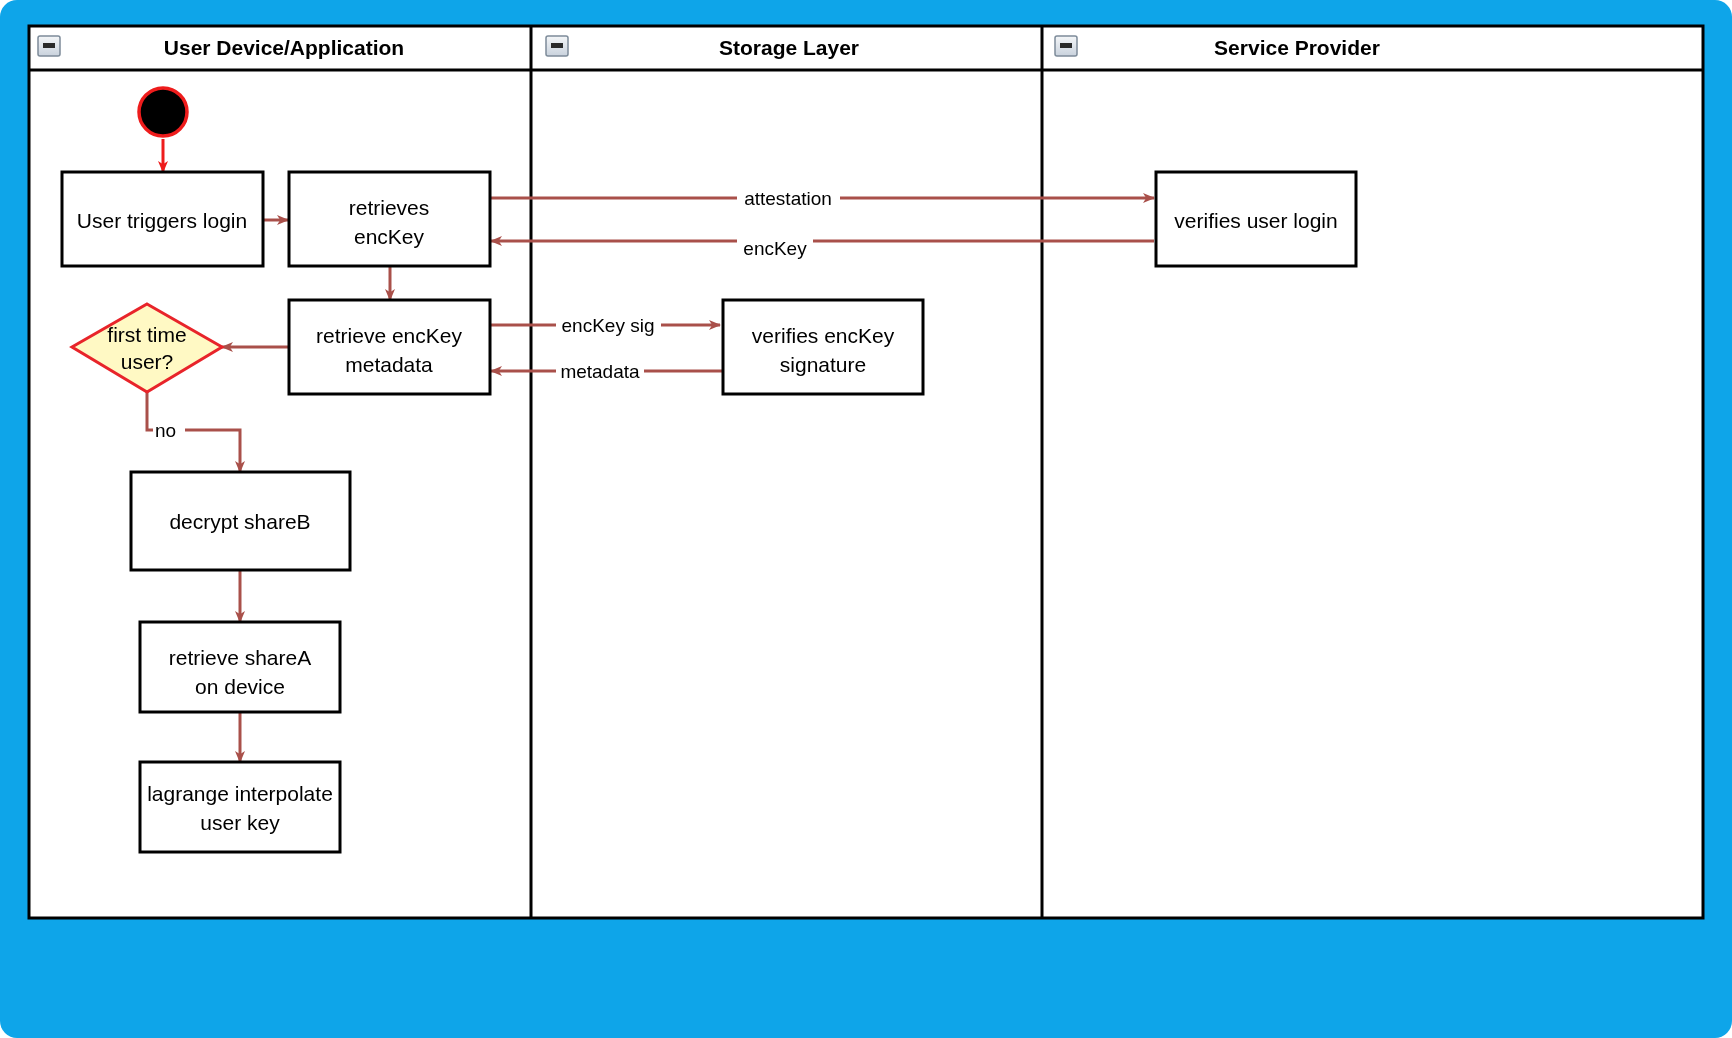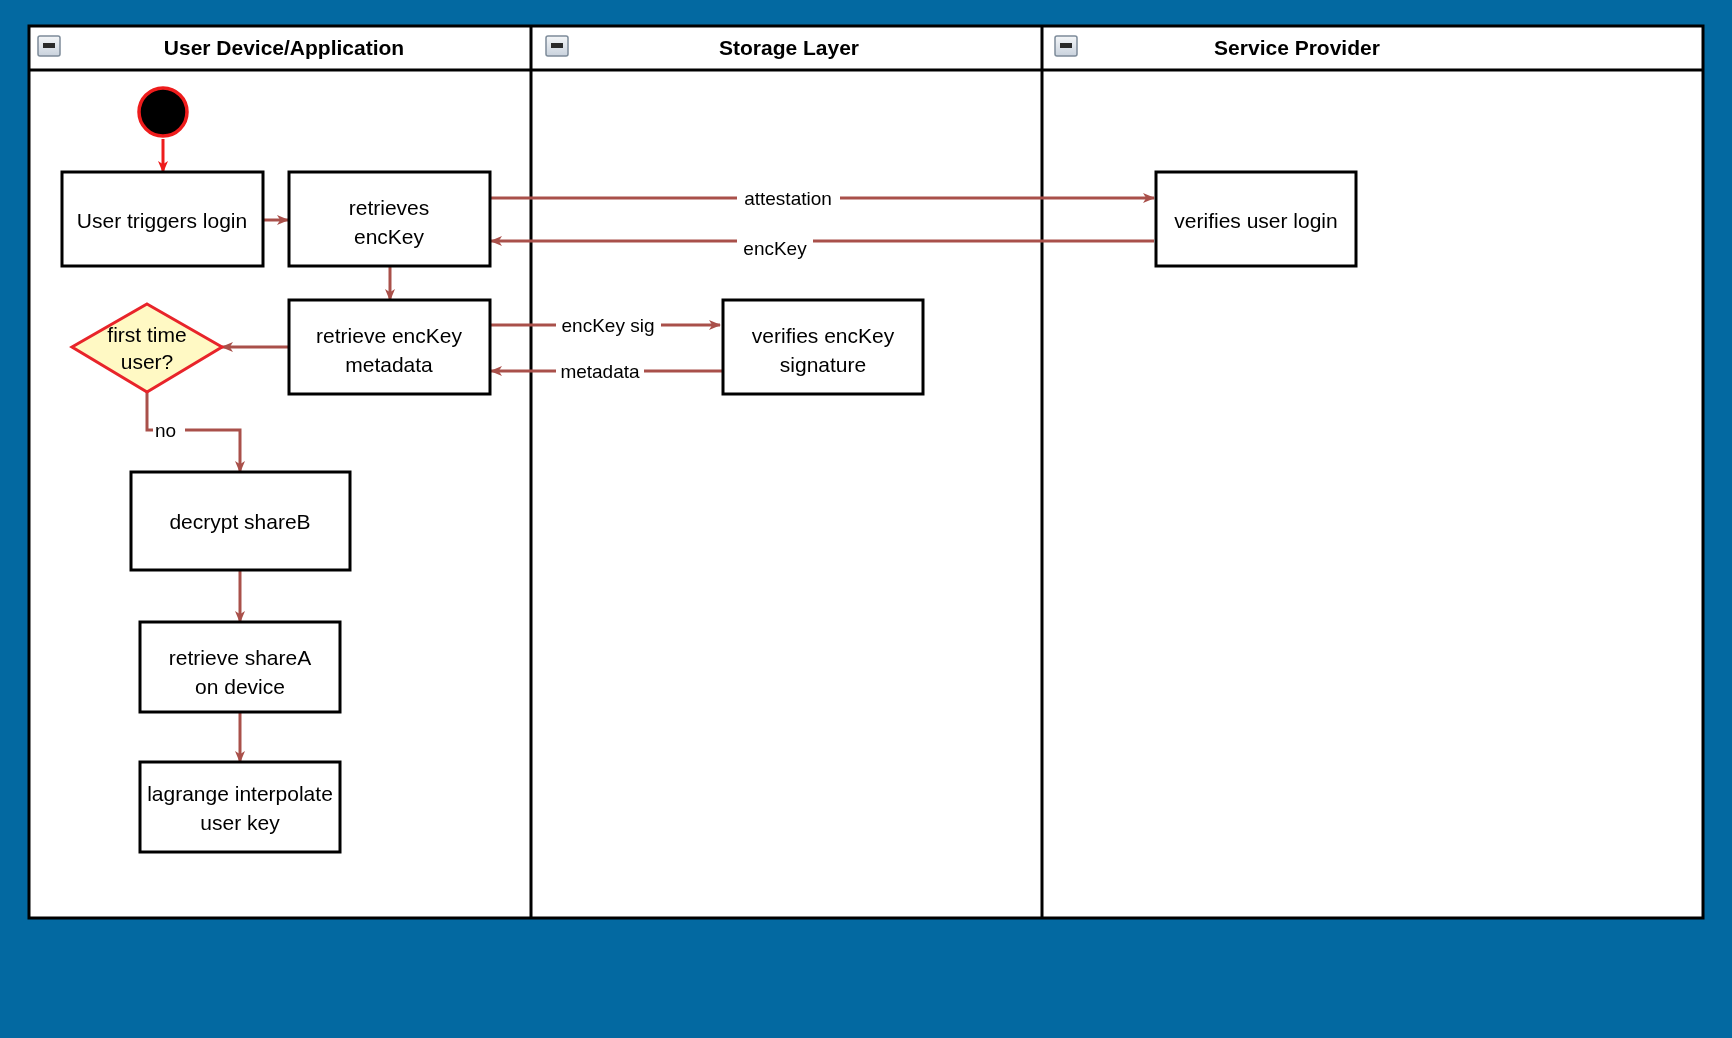--- a/index.html
+++ b/index.html
@@ -10,21 +10,22 @@
   body {
     font-family: "Liberation Sans", sans-serif;
     width: 1732px;
     height: 1038px;
     overflow: hidden;
   }
   #canvas {
     position: relative;
     width: 1732px;
     height: 1038px;
-    background: #0369a1;
+    background: #0ea5e9;
+    border-radius: 17px;
   }
   #diagram-svg {
     position: absolute;
     left: 0;
     top: 0;
     width: 1732px;
     height: 1038px;
   }
   .lane-header-label {
     font-weight: bold;

